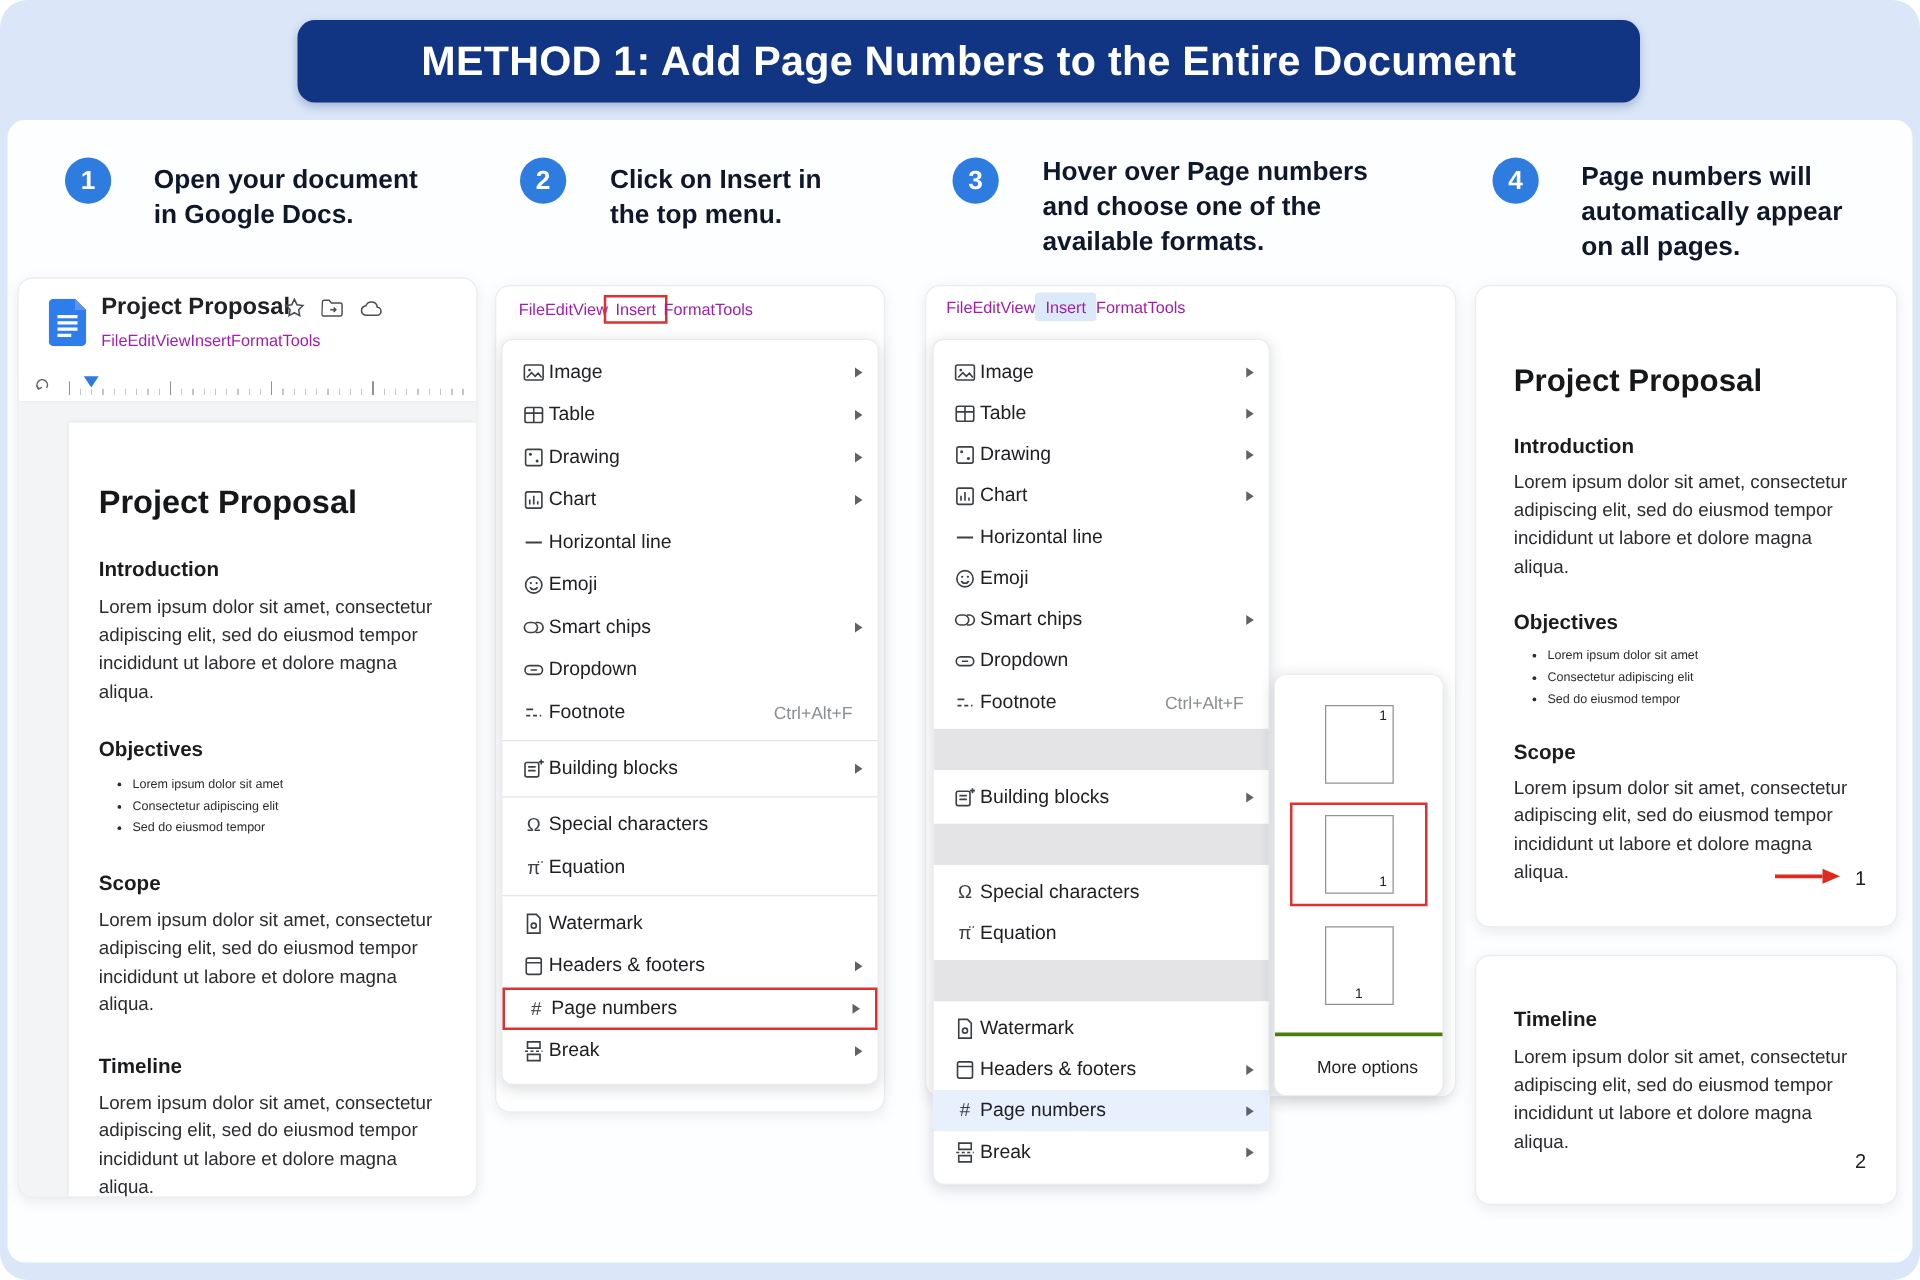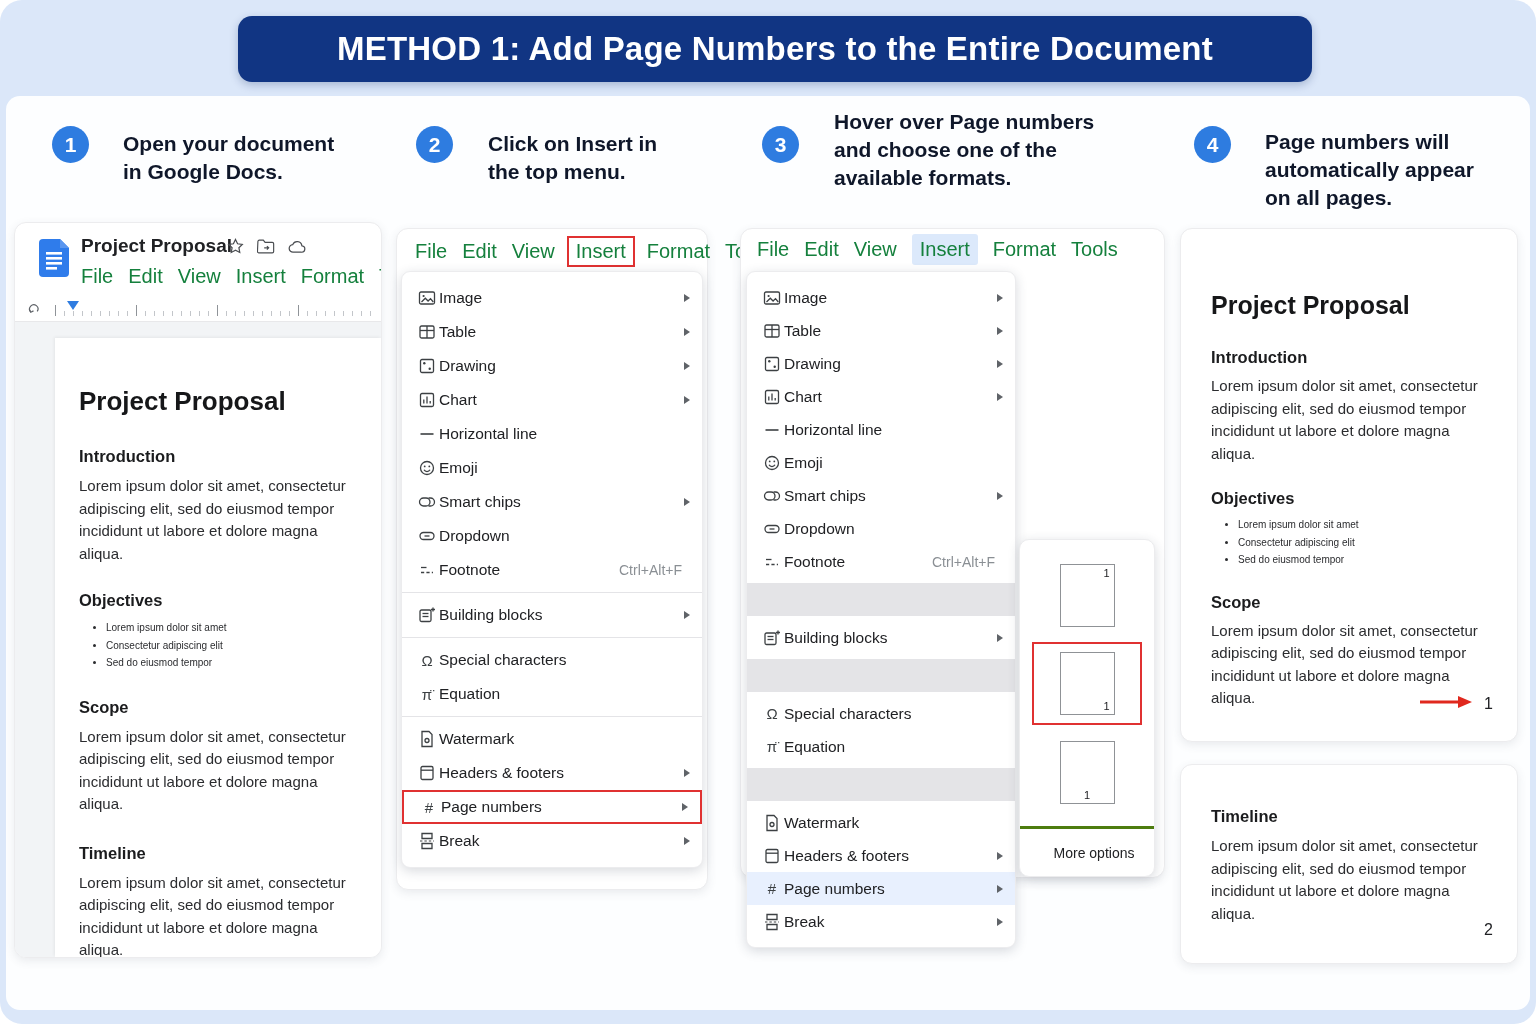--- a/index.html
+++ b/index.html
@@ -15,33 +15,33 @@
   
   .panel{position:absolute;left:6px;top:96px;width:1524px;height:914px;
     background:#fdfeff;border-radius:14px;}
 
   
   .badge{position:absolute;width:37px;height:37px;border-radius:50%;background:#2e7ce0;
     color:#fff;font-size:21px;font-weight:bold;display:flex;align-items:center;justify-content:center;}
   .steptext{position:absolute;font-size:21px;font-weight:600;line-height:28px;color:#0f172a;margin-left:16px;}
   #b1{left:52px;top:126px}  #t1{left:107px;top:130px;width:225px}
   #b2{left:416px;top:126px} #t2{left:472px;top:130px;width:200px}
-  #b3{left:762px;top:126px} #t3{left:818px;top:108px;width:268px}
+  #b3{left:762px;top:126px} #t3{left:818px;top:124px;width:268px}
   #b4{left:1194px;top:126px}#t4{left:1249px;top:128px;width:230px}
 
   
   .card{position:absolute;background:#fff;border:1px solid #ececee;border-radius:12px;
     box-shadow:0 3px 10px rgba(60,70,90,.10);}
 
   
   #win{left:14px;top:222px;width:366px;height:734px;overflow:hidden;}
   .docs-icon{position:absolute;left:24px;top:16px;}
   .win-title{position:absolute;left:66px;top:12px;font-size:19px;font-weight:bold;color:#202124;}
   .title-icons{position:absolute;left:212px;top:15px;display:flex;gap:13px;align-items:center;color:#4a4d51;}
-  .menubar{display:flex;gap:15px;font-size:20px;color:#15803d;align-items:center;}
+  .menubar{display:flex;gap:0;font-size:13px;color:#a21caf;align-items:center;}
   #win .menubar{position:absolute;left:66px;top:42px;}
   .mitem{cursor:default;}
   .ruler{position:absolute;left:0;right:0;top:74px;height:24px;background:#fff;border-bottom:1px solid #e8e8ea;}
   .ticks-minor{position:absolute;left:40px;right:4px;bottom:5px;height:5px;
     background:repeating-linear-gradient(to right,#c3c6ca 0 1px,transparent 1px 9px);}
   .ticks-major{position:absolute;left:40px;right:4px;bottom:5px;height:11px;
     background:repeating-linear-gradient(to right,#8f9398 0 1px,transparent 1px 81px);}
   .ruler-marker{position:absolute;left:52px;top:4px;width:0;height:0;
     border-left:6px solid transparent;border-right:6px solid transparent;border-top:9px solid #2f7ce0;}
   .ruler-undo{position:absolute;left:12px;top:4px;color:#5f6368;}

